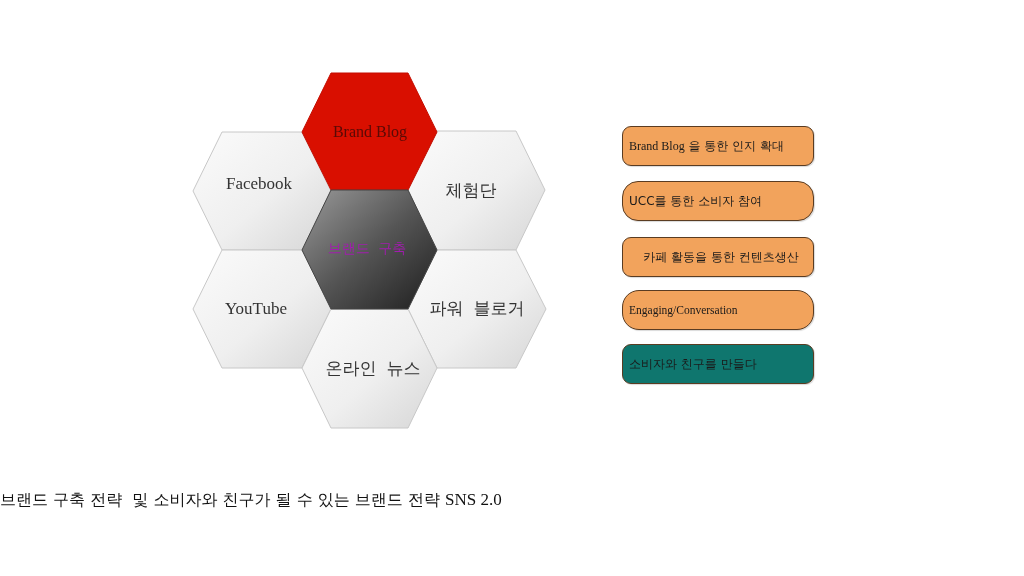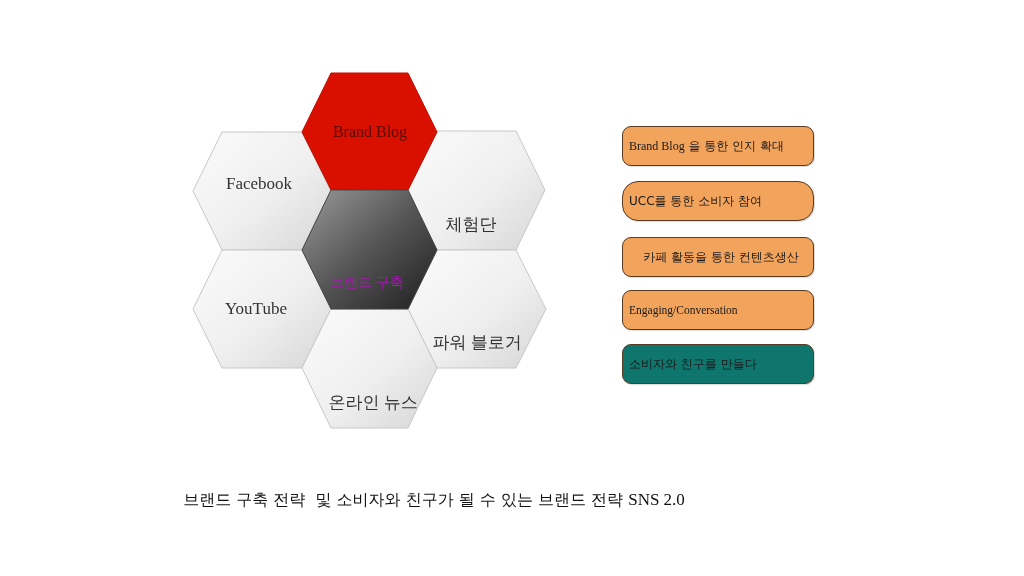--- a/index.html
+++ b/index.html
@@ -7,35 +7,35 @@
     width: 1024px; height: 576px; background: #ffffff;
     position: relative; overflow: hidden;
     font-family: "DejaVu Sans", sans-serif;
   }
   .canvas { position: absolute; left: 0; top: 0; width: 1024px; height: 576px; }
   .hex-label {
     position: absolute; transform: translate(-50%, -50%);
     white-space: nowrap; color: #333333;
   }
   .serif { font-family: "Liberation Serif", "DejaVu Serif", serif; }
-  .sans { font-family: Liberation Serif, serif; margin-top: 34px; }
+  .sans { font-family: Liberation Mono, monospace; }
   .box {
     position: absolute; left: 622px; width: 192px; height: 40px;
     border: 1px solid #5a3c22; border-radius: 9px;
     box-sizing: border-box; display: flex; align-items: center;
     padding-left: 6px; color: #1a1a1a;
     box-shadow: 1px 1px 1px rgba(0,0,0,0.15);
   }
   .box.orange { background: #F2A35C; }
   .box.red { background: #0f766e; }
   .box .t-sans { font-family: "DejaVu Sans", sans-serif; font-size: 12px; }
   .box .t-serif { font-family: "Liberation Serif", serif; font-size: 12px; }
   .caption {
     position: absolute; left: 0; width: 868px; top: 490px;
-    text-align: center; font-size: 16px; color: #111;
+    text-align: left; font-size: 16px; color: #111;
     font-family: "DejaVu Sans", sans-serif;
   }
   .caption .latin { font-family: "Liberation Serif", serif; font-size: 17px; }
 </style>
 </head>
 <body>
 
 <div class="canvas">
   <svg width="1024" height="576" style="position:absolute;left:0;top:0">
     <defs>
@@ -78,21 +78,21 @@
 <div class="box orange" style="top:126px;">
   <span class="t-serif">Brand Blog</span>
   <span class="t-sans" style="white-space:pre;"> 을 통한 인지 확대</span>
 </div>
 <div class="box orange" style="top:181px;border-radius:16px;">
   <span class="t-sans">UCC를 통한 소비자 참여</span>
 </div>
 <div class="box orange" style="top:237px;justify-content:center;">
   <span class="t-sans">카페 활동을 통한 컨텐츠생산</span>
 </div>
-<div class="box orange" style="top:290px;">
+<div class="box orange" style="top:290px;border-radius:17px;">
   <span class="t-serif" style="font-size:11.5px;">Engaging/Conversation</span>
 </div>
 <div class="box red" style="top:344px;">
   <span class="t-sans">소비자와 친구를 만들다</span>
 </div>
 
 <div class="caption">
   <span style="white-space:pre;">브랜드 구축 전략  및 소비자와 친구가 될 수 있는 브랜드 전략 </span><span class="latin">SNS 2.0</span>
 </div>
 

